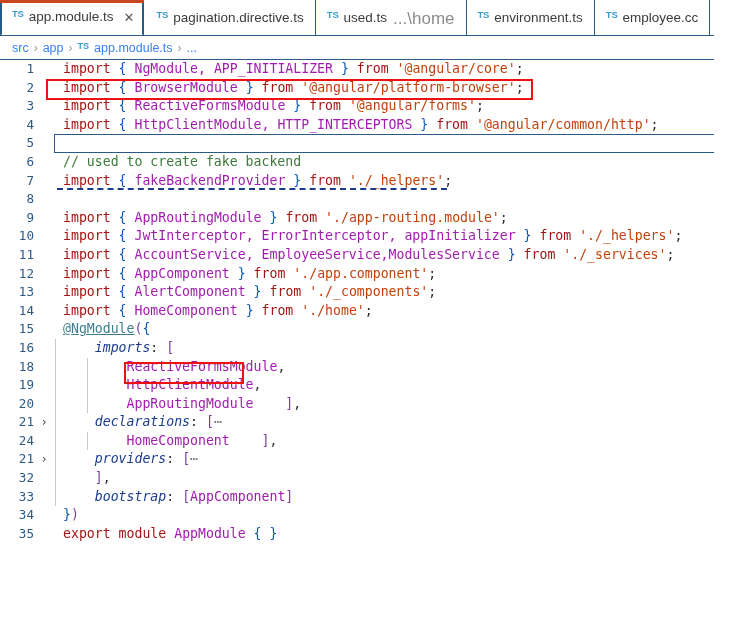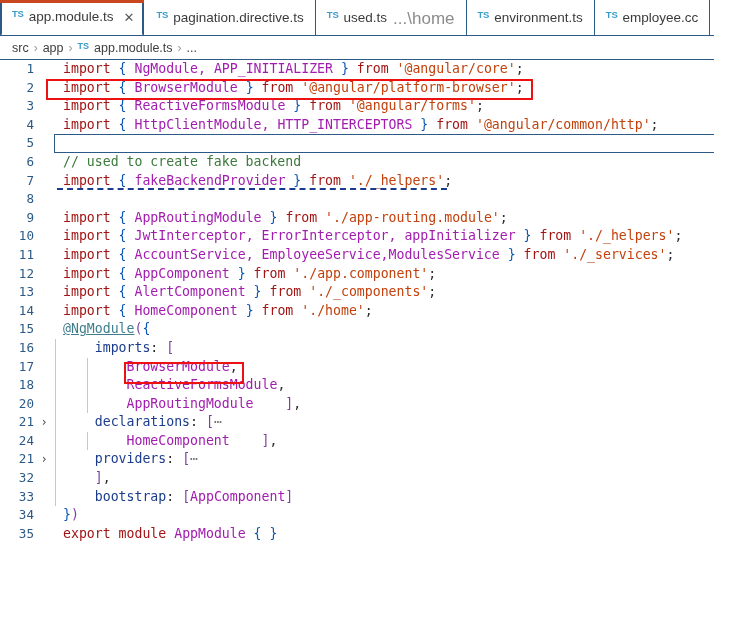--- a/index.html
+++ b/index.html
@@ -93,21 +93,21 @@
     padding-left: 12px;
     gap: 5px;
     background: #ffffff;
     border-bottom: 1px solid #2b5a87;
     box-sizing: border-box;
     font-size: 12.5px;
     color: #555555;
     white-space: nowrap;
   }
   .bc-sep { color: #9a9a9a; font-size: 12px; }
-  .bc-item { color: #404040; }
+  .bc-item { color: #3b82f6; }
   .bc-badge {
     font-size: 9px;
     font-weight: bold;
     color: #3a9ccc;
     position: relative;
     top: -2px;
   }
 
   
   .editor {
@@ -153,21 +153,21 @@
     white-space: pre;
   }
 
   
   .t-kw   { color: #a31515; }      
   .t-brc  { color: #0b57b5; }      
   .t-id   { color: #a21caf; }      
   .t-str  { color: #c2410c; }      
   .t-cmt  { color: #3b7a3b; }      
   .t-dec  { color: #3f7d8c; text-decoration: underline; }  
-  .t-prop { color: #1b3c8c; }      
+  .t-prop { color: #1b3c8c; font-style: italic; }      
   .t-pun  { color: #2b2b2b; }      
   .t-brk  { color: #7b3fa0; }      
   .t-fold-dots { color: #777777; }
 
   
   .guide {
     position: absolute;
     width: 1px;
     background: #c8c8c8;
     z-index: 0;
@@ -252,22 +252,22 @@
         <div class="dashed-underline" style="left: 57px; top: 127.6px; width: 390px;"></div>
         <div class="line"><div class="gutter">8</div><div class="fold"></div><div class="code"></div></div>
         <div class="line"><div class="gutter">9</div><div class="fold"></div><div class="code"><span class="t-kw">import</span><span class="t-pun"> </span><span class="t-brc">{</span><span class="t-id"> AppRoutingModule </span><span class="t-brc">}</span><span class="t-pun"> </span><span class="t-kw">from</span><span class="t-pun"> </span><span class="t-str">'./app-routing.module'</span><span class="t-pun">;</span></div></div>
         <div class="line"><div class="gutter">10</div><div class="fold"></div><div class="code"><span class="t-kw">import</span><span class="t-pun"> </span><span class="t-brc">{</span><span class="t-id"> JwtInterceptor, ErrorInterceptor, appInitializer </span><span class="t-brc">}</span><span class="t-pun"> </span><span class="t-kw">from</span><span class="t-pun"> </span><span class="t-str">'./_helpers'</span><span class="t-pun">;</span></div></div>
         <div class="line"><div class="gutter">11</div><div class="fold"></div><div class="code"><span class="t-kw">import</span><span class="t-pun"> </span><span class="t-brc">{</span><span class="t-id"> AccountService, EmployeeService,ModulesService </span><span class="t-brc">}</span><span class="t-pun"> </span><span class="t-kw">from</span><span class="t-pun"> </span><span class="t-str">'./_services'</span><span class="t-pun">;</span></div></div>
         <div class="line"><div class="gutter">12</div><div class="fold"></div><div class="code"><span class="t-kw">import</span><span class="t-pun"> </span><span class="t-brc">{</span><span class="t-id"> AppComponent </span><span class="t-brc">}</span><span class="t-pun"> </span><span class="t-kw">from</span><span class="t-pun"> </span><span class="t-str">'./app.component'</span><span class="t-pun">;</span></div></div>
         <div class="line"><div class="gutter">13</div><div class="fold"></div><div class="code"><span class="t-kw">import</span><span class="t-pun"> </span><span class="t-brc">{</span><span class="t-id"> AlertComponent </span><span class="t-brc">}</span><span class="t-pun"> </span><span class="t-kw">from</span><span class="t-pun"> </span><span class="t-str">'./_components'</span><span class="t-pun">;</span></div></div>
         <div class="line"><div class="gutter">14</div><div class="fold"></div><div class="code"><span class="t-kw">import</span><span class="t-pun"> </span><span class="t-brc">{</span><span class="t-id"> HomeComponent </span><span class="t-brc">}</span><span class="t-pun"> </span><span class="t-kw">from</span><span class="t-pun"> </span><span class="t-str">'./home'</span><span class="t-pun">;</span></div></div>
         <div class="line"><div class="gutter">15</div><div class="fold"></div><div class="code"><span class="t-dec">@NgModule</span><span class="t-brk">(</span><span class="t-brc">{</span></div></div>
         <div class="line"><div class="gutter">16</div><div class="fold"></div><div class="code"><span class="t-pun">    </span><span class="t-prop">imports</span><span class="t-pun">: </span><span class="t-brk">[</span><div class="guide" style="left: 1px; top: 0px; height: 18.6px;"></div></div></div>
-        <div class="line"><div class="gutter">17</div><div class="fold"></div><div class="code"><span class="t-pun">        </span><span class="t-id">BrowserModule</span><span class="t-pun">,</span><div class="guide" style="left: 1px; top: 0px; height: 18.6px;"></div><div class="guide" style="left: 32.7px; top: 0px; height: 18.6px;"></div></div></div>
         <div class="line"><div class="gutter">18</div><div class="fold"></div><div class="code"><span class="t-pun">        </span><span class="t-id">ReactiveFormsModule</span><span class="t-pun">,</span><div class="guide" style="left: 1px; top: 0px; height: 18.6px;"></div><div class="guide" style="left: 32.7px; top: 0px; height: 18.6px;"></div></div></div>
+        <div class="line"><div class="gutter">19</div><div class="fold"></div><div class="code"><span class="t-pun">        </span><span class="t-id">HttpClientModule</span><span class="t-pun">,</span><div class="guide" style="left: 1px; top: 0px; height: 18.6px;"></div><div class="guide" style="left: 32.7px; top: 0px; height: 18.6px;"></div></div></div>
         <div class="line"><div class="gutter">20</div><div class="fold"></div><div class="code"><span class="t-pun">        </span><span class="t-id">AppRoutingModule</span><span class="t-pun">    </span><span class="t-brk">]</span><span class="t-pun">,</span><div class="guide" style="left: 1px; top: 0px; height: 18.6px;"></div><div class="guide" style="left: 32.7px; top: 0px; height: 18.6px;"></div></div></div>
         <div class="line"><div class="gutter">21</div><div class="fold">›</div><div class="code"><span class="t-pun">    </span><span class="t-prop">declarations</span><span class="t-pun">: </span><span class="t-brk">[</span><span class="t-fold-dots">⋯</span><div class="guide" style="left: 1px; top: 0px; height: 18.6px;"></div></div></div>
         <div class="line"><div class="gutter">24</div><div class="fold"></div><div class="code"><span class="t-pun">        </span><span class="t-id">HomeComponent</span><span class="t-pun">    </span><span class="t-brk">]</span><span class="t-pun">,</span><div class="guide" style="left: 1px; top: 0px; height: 18.6px;"></div><div class="guide" style="left: 32.7px; top: 0px; height: 18.6px;"></div></div></div>
         <div class="line"><div class="gutter">21</div><div class="fold">›</div><div class="code"><span class="t-pun">    </span><span class="t-prop">providers</span><span class="t-pun">: </span><span class="t-brk">[</span><span class="t-fold-dots">⋯</span><div class="guide" style="left: 1px; top: 0px; height: 18.6px;"></div></div></div>
         <div class="line"><div class="gutter">32</div><div class="fold"></div><div class="code"><span class="t-pun">    </span><span class="t-brk">]</span><span class="t-pun">,</span><div class="guide" style="left: 1px; top: 0px; height: 18.6px;"></div></div></div>
         <div class="line"><div class="gutter">33</div><div class="fold"></div><div class="code"><span class="t-pun">    </span><span class="t-prop">bootstrap</span><span class="t-pun">: </span><span class="t-brk">[</span><span class="t-id">AppComponent</span><span class="t-brk">]</span><div class="guide" style="left: 1px; top: 0px; height: 18.6px;"></div></div></div>
         <div class="line"><div class="gutter">34</div><div class="fold"></div><div class="code"><span class="t-brc">}</span><span class="t-brk">)</span></div></div>
         <div class="line"><div class="gutter">35</div><div class="fold"></div><div class="code"><span class="t-kw">export</span><span class="t-pun"> </span><span class="t-kw">module</span><span class="t-pun"> </span><span class="t-id">AppModule</span><span class="t-pun"> </span><span class="t-brc">{ }</span></div></div>
       </div>
   </div>

